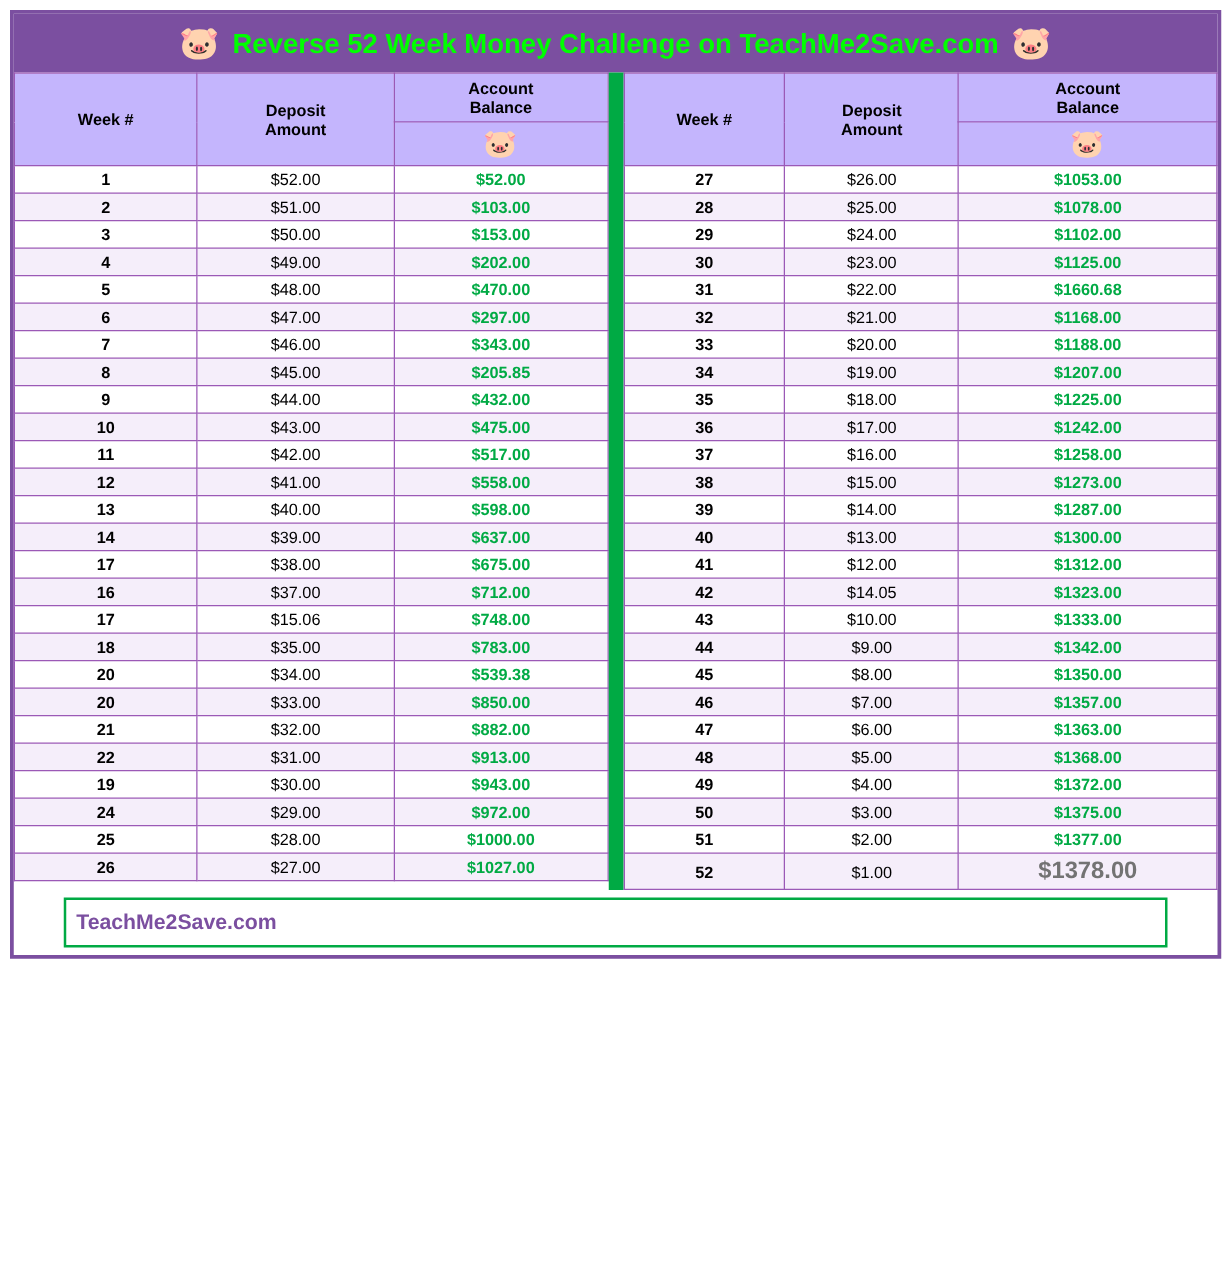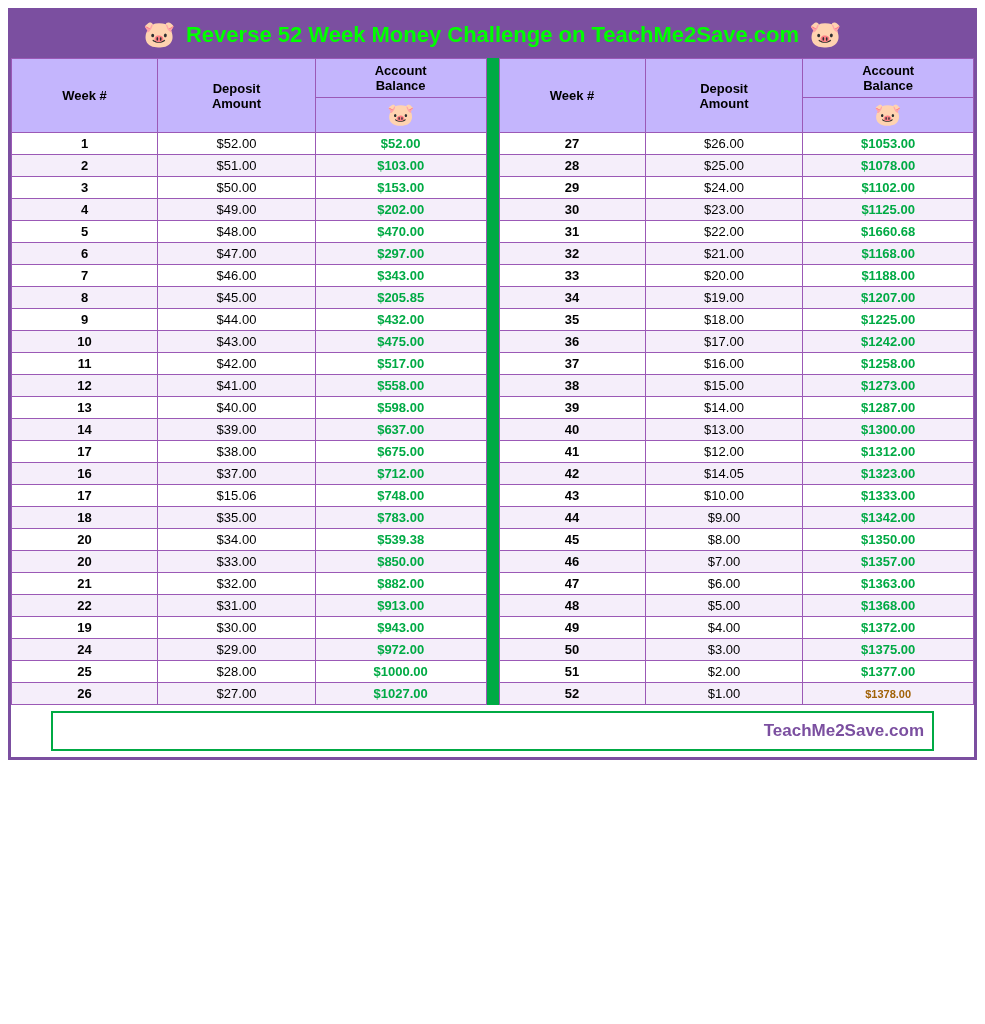--- a/index.html
+++ b/index.html
@@ -68,41 +68,41 @@
       color: #000;
     }
     td.deposit {
       color: #000;
     }
     td.balance {
       color: #00aa44;
       font-weight: bold;
     }
     td.balance-final {
-      color: #a16207;
-      font-weight: bold;
-      font-size: 11px;
+      color: #737373;
+      font-weight: bold;
+      font-size: 19px;
     }
     tr:nth-child(even) td {
       background: #f5eefa;
     }
     tr:nth-child(odd) td {
       background: #ffffff;
     }
     .header-row th {
       background: #c4b5fd;
     }
     .pig-cell {
       font-size: 22px;
       text-align: center;
     }
     .footer {
       background: #fff;
       border: 2px solid #00aa44;
-      text-align: right;
+      text-align: left;
       padding: 8px;
       font-size: 17px;
       font-weight: bold;
       color: #7b4fa0;
       margin: 6px 40px;
     }
   </style>
 </head>
 <body>
 

